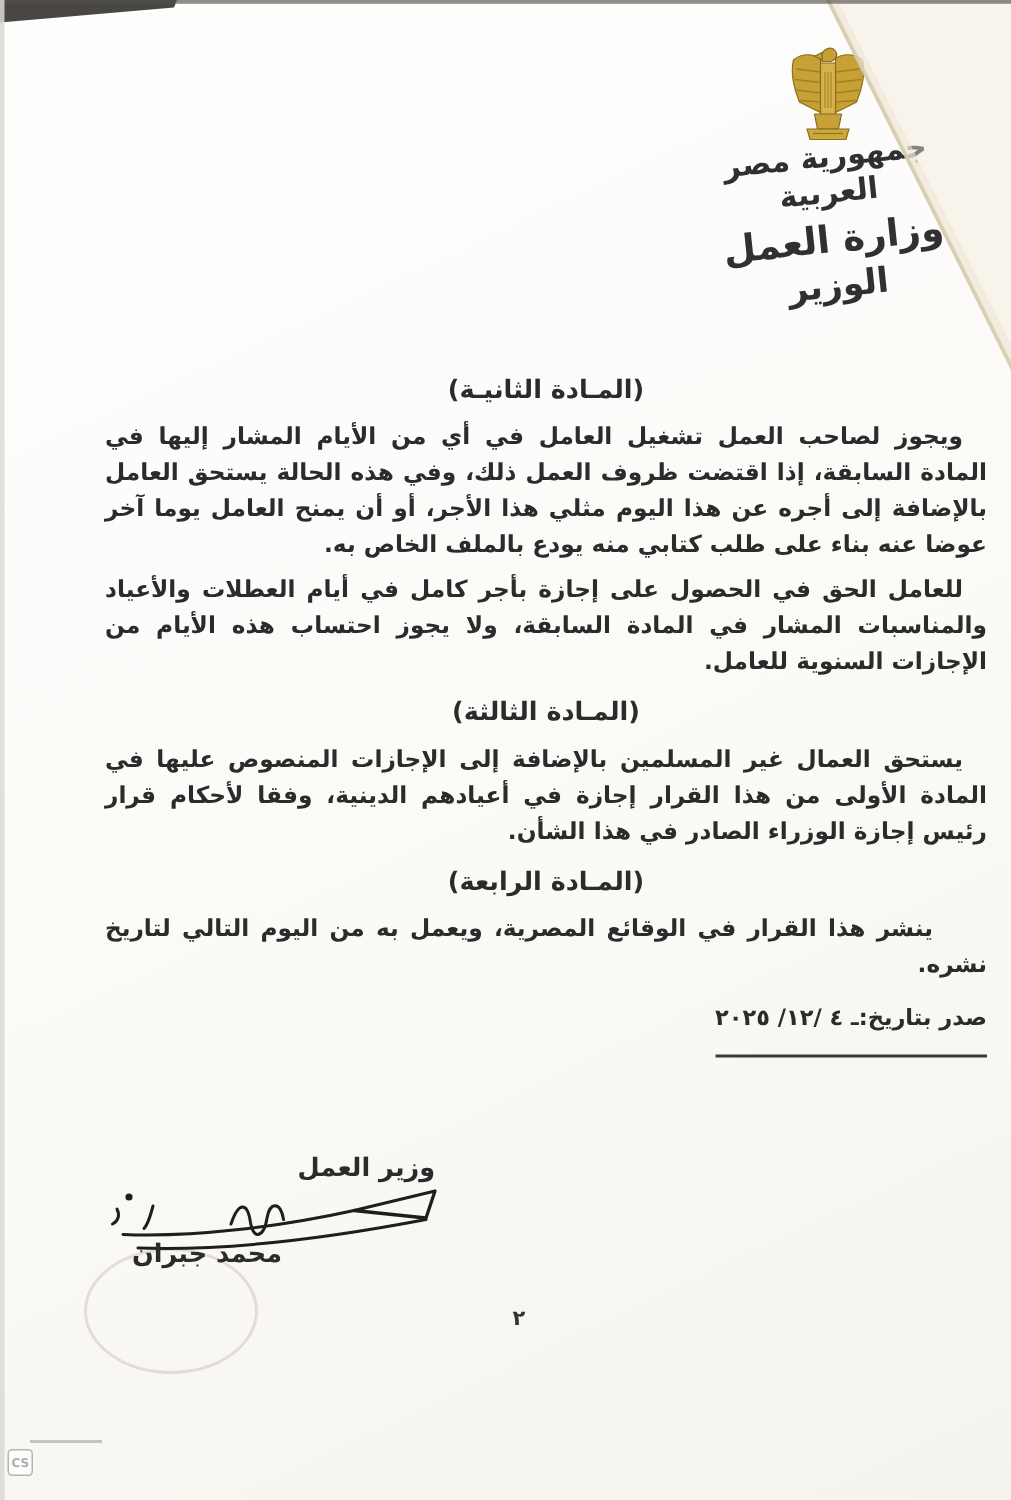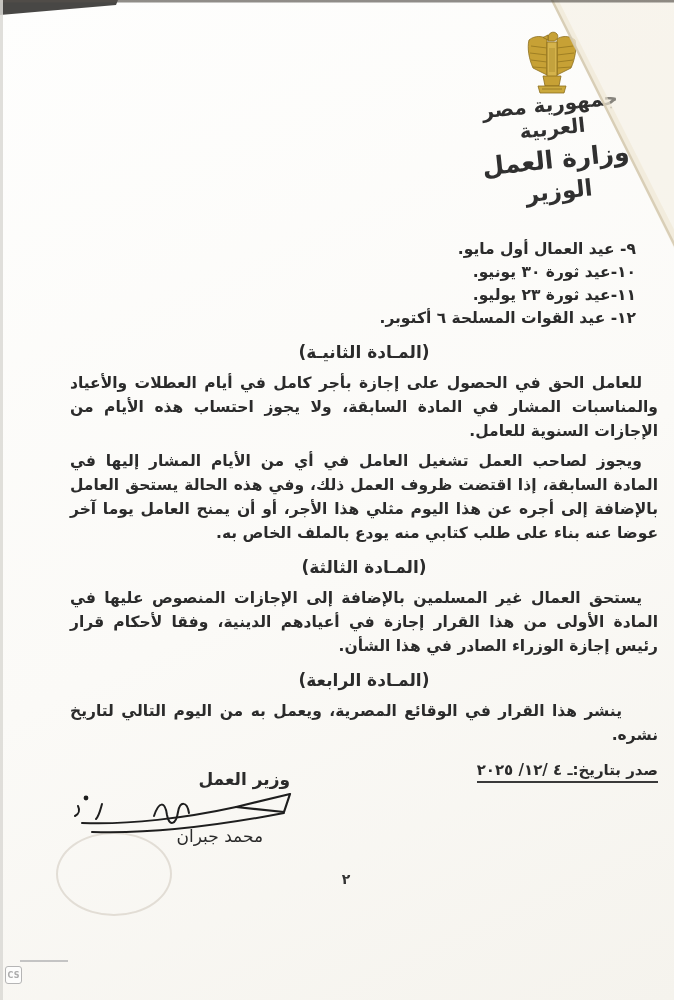--- a/index.html
+++ b/index.html
@@ -39,31 +39,31 @@
     font-size: 15.5px; font-weight: 600; line-height: 24px; color: #2b2b2b;
   }
   ul.holidays { list-style: none; margin: 0 0 4px 0; padding: 0 22px 0 0; line-height: 23px; }
   .para { margin: 0 0 6px 0; text-indent: 16px; }
   .para.indent-lg { text-indent: 36px; margin-bottom: 5px; }
   .article-heading {
     text-align: center; font-weight: 800; font-size: 17px;
     margin: 10px 0 7px 0; text-indent: 0;
   }
   .date-line { margin-top: 11px; text-indent: 0; font-size: 15px; font-weight: 700; }
-  .date-line .underlined { border-bottom: 2px solid #3a3a3a; padding-bottom: 2px; }
+  .date-line .underlined { border-bottom: 2px solid #3a3a3a; padding-bottom: 16px; }
 
   
   .sig-title {
     position: absolute; left: 120px; top: 769px; width: 170px; z-index: 2;
     text-align: right; font-size: 17px; font-weight: 800; direction: rtl;
   }
   .sig-scribble { position: absolute; left: 66px; top: 786px; z-index: 2; }
   .sig-name {
     position: absolute; left: 88px; top: 826px; width: 175px; z-index: 2;
-    text-align: right; font-size: 17px; font-weight: 400; direction: rtl;
+    text-align: left; font-size: 17px; font-weight: 700; direction: rtl;
   }
   .stamp {
     position: absolute; left: 56px; top: 832px; width: 112px; height: 80px; z-index: 1;
     border: 2px solid rgba(168, 155, 138, 0.28); border-radius: 50%;
   }
 
   .page-number {
     position: absolute; left: 331px; top: 871px; width: 30px; z-index: 2;
     text-align: center; font-size: 14px; font-weight: 700; color: #333;
   }
@@ -108,31 +108,25 @@
     </svg>
   </div>
 
   <div class="letterhead">
     <div class="lh1">جمهورية مصر العربية</div>
     <div class="lh2">وزارة العمل</div>
     <div class="lh3">الوزير</div>
   </div>
 
   <div class="doc-body">
-    <ul class="holidays">
-      <li>٩- عيد العمال أول مايو.</li>
-      <li>١٠-عيد ثورة ٣٠ يونيو.</li>
-      <li>١١-عيد ثورة ٢٣ يوليو.</li>
-      <li>١٢- عيد القوات المسلحة ٦ أكتوبر.</li>
-    </ul>
 
 
     <p class="article-heading">(المـادة الثانيـة)</p>
+    <p class="para">ويجوز لصاحب العمل تشغيل العامل في أي من الأيام المشار إليها في المادة السابقة، إذا اقتضت ظروف العمل ذلك، وفي هذه الحالة يستحق العامل بالإضافة إلى أجره عن هذا اليوم مثلي هذا الأجر، أو أن يمنح العامل يوما آخر عوضا عنه بناء على طلب كتابي منه يودع بالملف الخاص به.</p>
     <p class="para">للعامل الحق في الحصول على إجازة بأجر كامل في أيام العطلات والأعياد والمناسبات المشار في المادة السابقة، ولا يجوز احتساب هذه الأيام من الإجازات السنوية للعامل.</p>
-    <p class="para">ويجوز لصاحب العمل تشغيل العامل في أي من الأيام المشار إليها في المادة السابقة، إذا اقتضت ظروف العمل ذلك، وفي هذه الحالة يستحق العامل بالإضافة إلى أجره عن هذا اليوم مثلي هذا الأجر، أو أن يمنح العامل يوما آخر عوضا عنه بناء على طلب كتابي منه يودع بالملف الخاص به.</p>
 
     <p class="article-heading">(المـادة الثالثة)</p>
     <p class="para">يستحق العمال غير المسلمين بالإضافة إلى الإجازات المنصوص عليها في المادة الأولى من هذا القرار إجازة في أعيادهم الدينية، وفقا لأحكام قرار رئيس إجازة الوزراء الصادر في هذا الشأن.</p>
 
     <p class="article-heading">(المـادة الرابعة)</p>
     <p class="para indent-lg">ينشر هذا القرار في الوقائع المصرية، ويعمل به من اليوم التالي لتاريخ نشره.</p>
 
     <p class="date-line">
       <span class="underlined">صدر بتاريخ:ـ ٤ /١٢/ ٢٠٢٥</span>
     </p>

